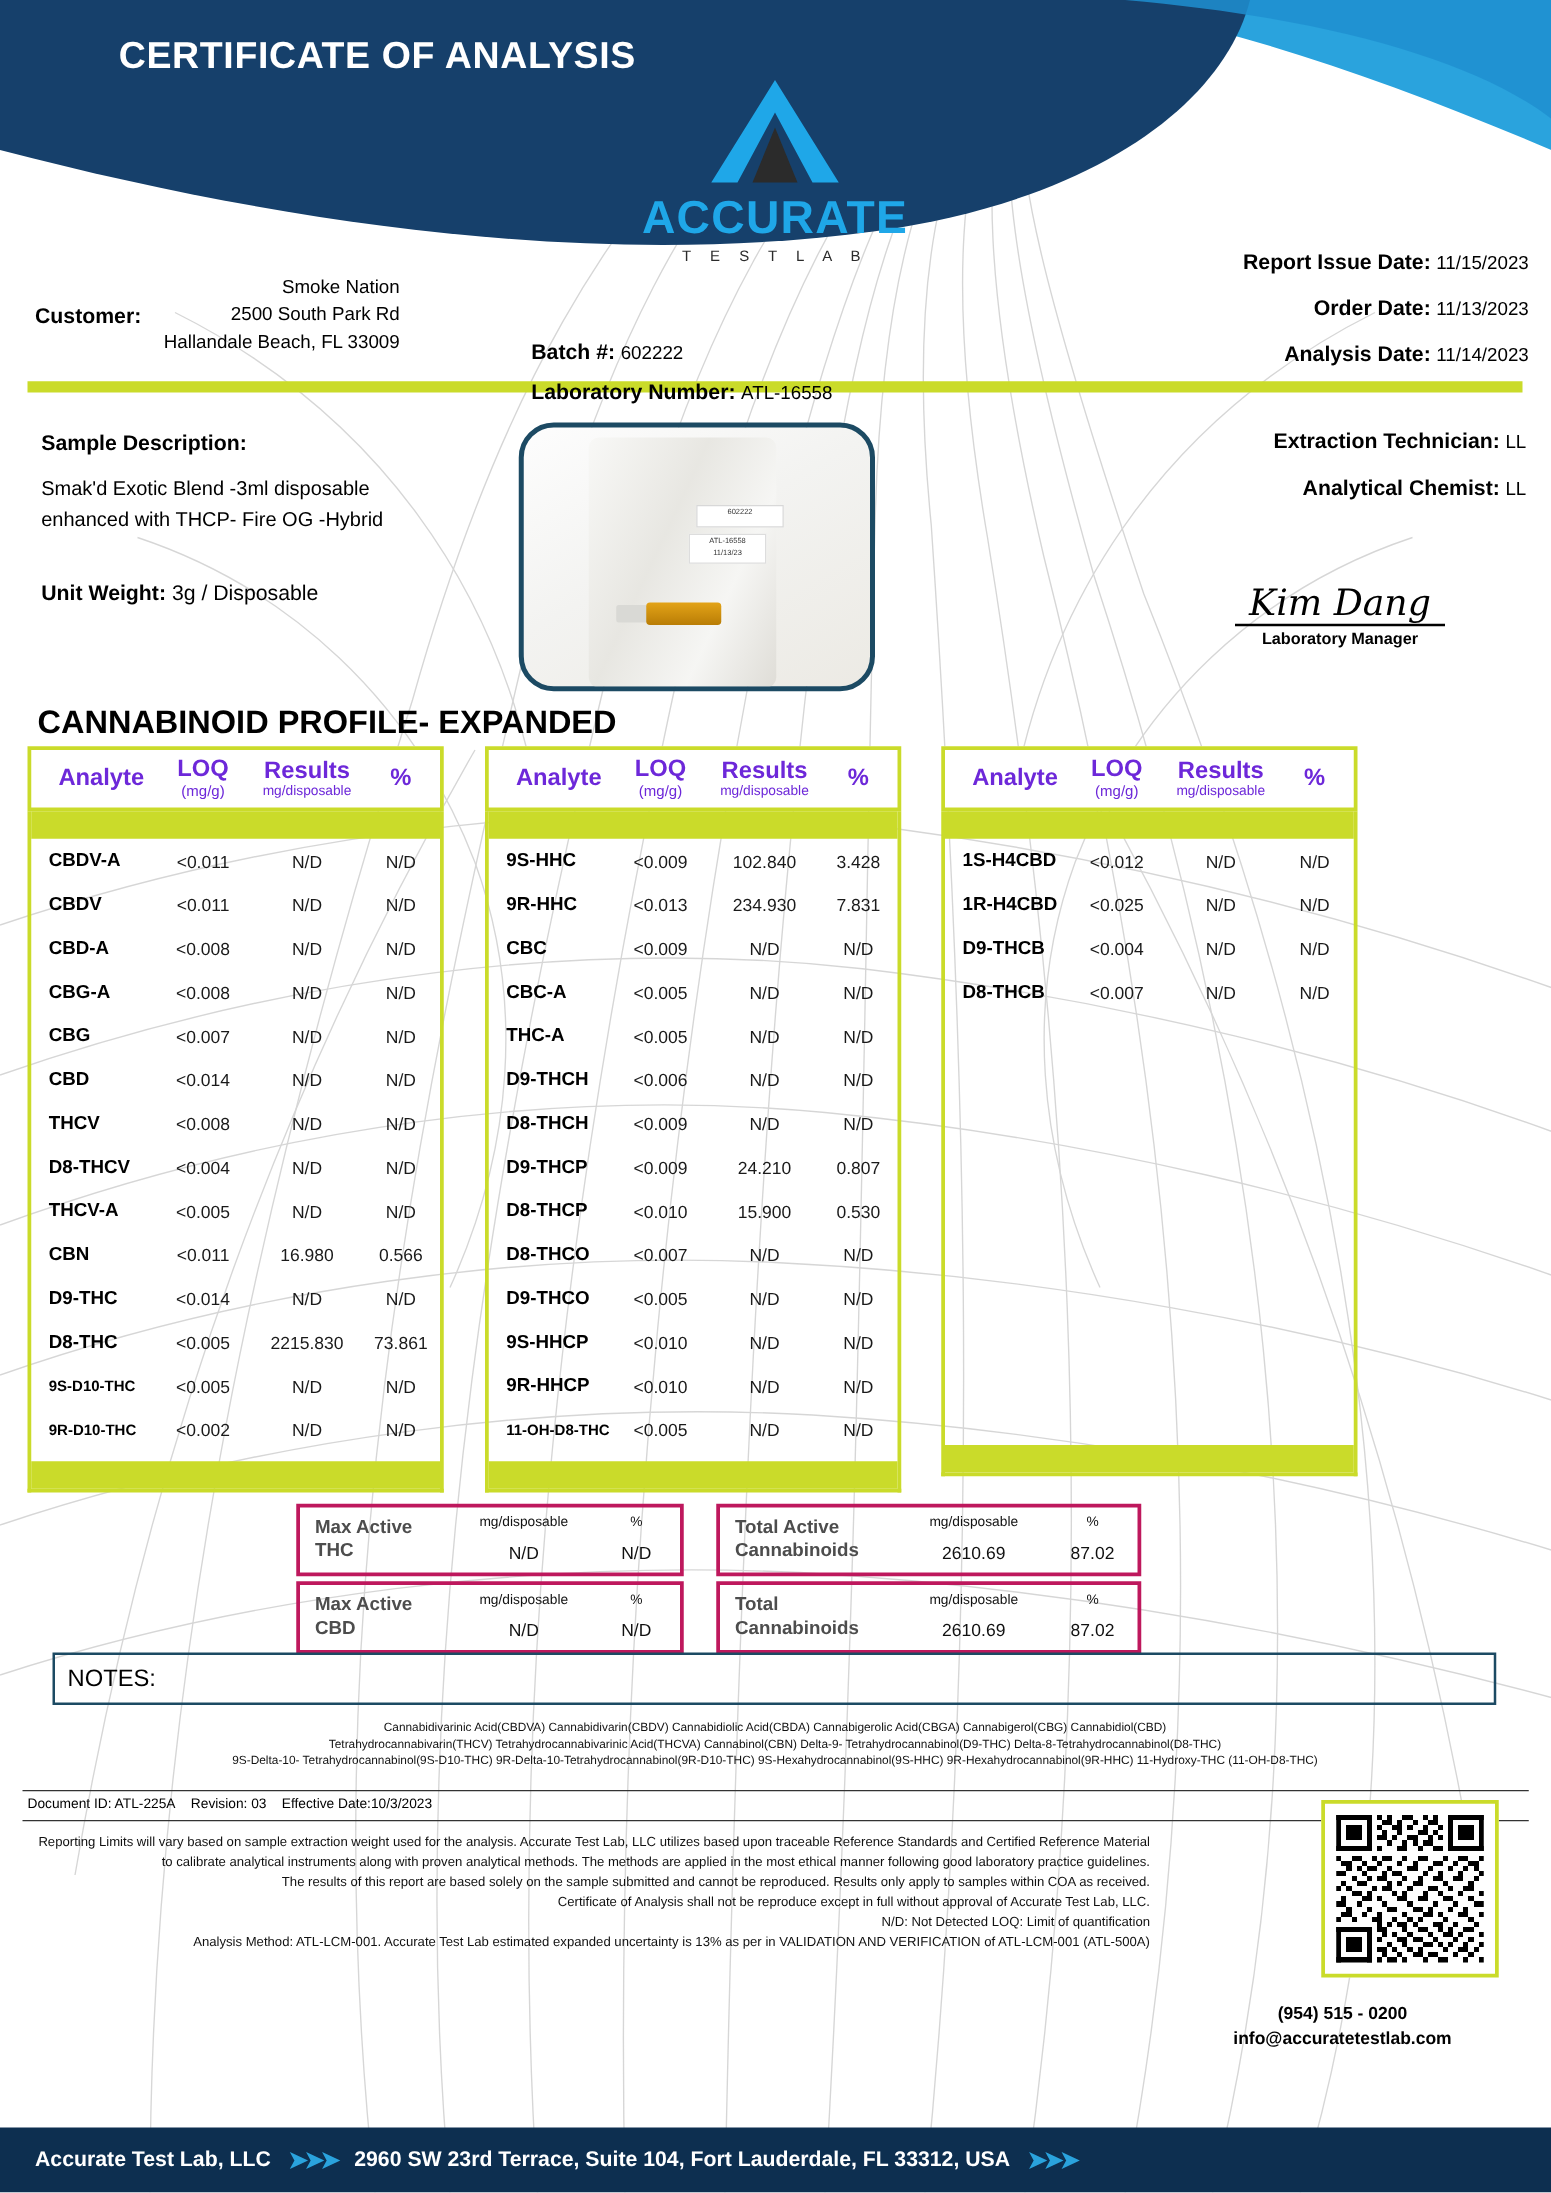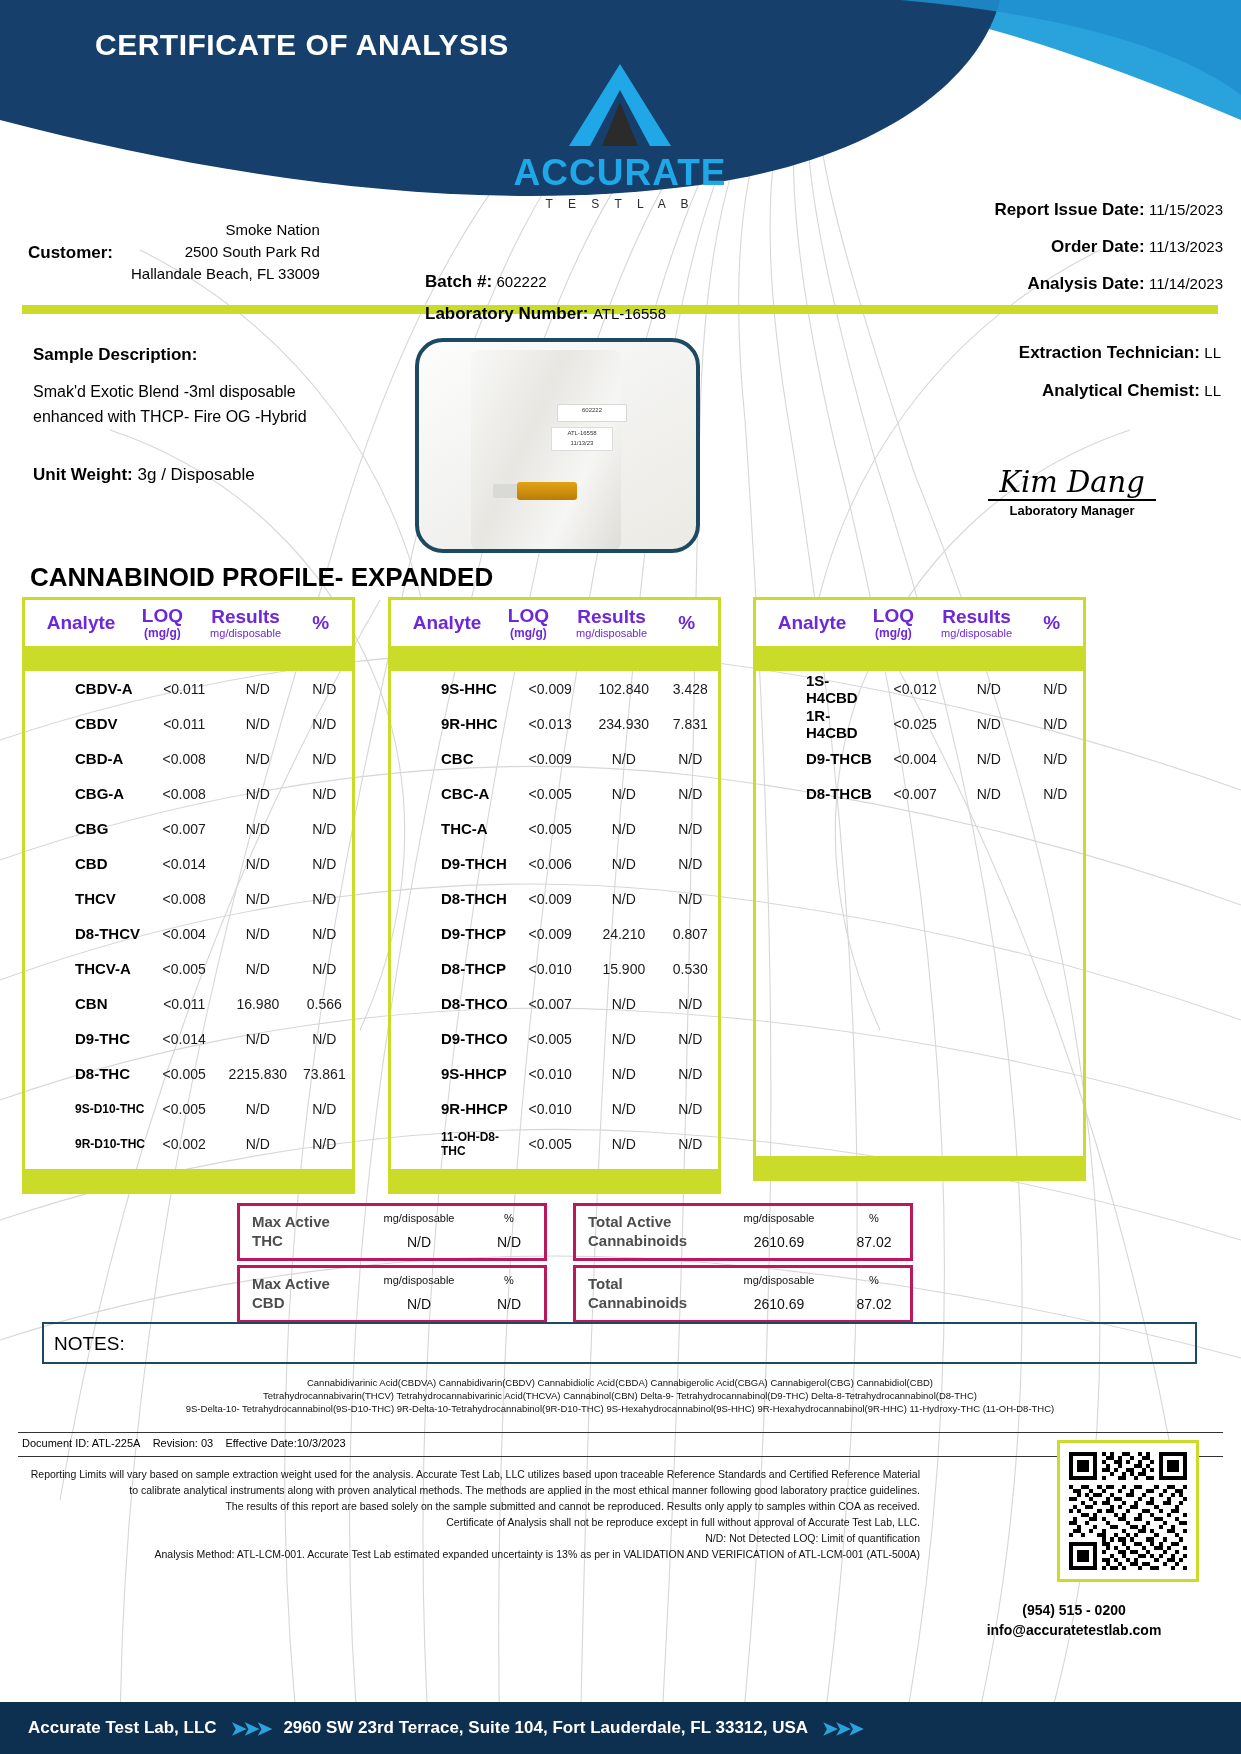--- a/index.html
+++ b/index.html
@@ -75,23 +75,23 @@
 
   .tbl { position: absolute; z-index: 5; }
   .tbl-head {
     border: 3px solid #cadb2a; background: #ffffff; height: 52px;
     display: flex; align-items: center;
   }
   .tbl-body { border: 3px solid #cadb2a; border-top: none; background: transparent; }
   .green-bar { height: 22px; background: #cadb2a; }
   .th { color: #6d28d9; text-align: center; }
   .th-main { font-size: 19px; font-weight: bold; line-height: 20px; }
-  .th-sub { font-size: 12px; font-weight: bold; }
+  .th-sub { font-size: 12px; font-weight: normal; }
   .th-sub-sm { font-size: 11px; font-weight: normal; }
-  .row { display: flex; align-items: center; height: 35px; padding-left: 36px; }
+  .row { display: flex; align-items: center; height: 35px; }
   .c-analyte { width: 108px; padding-left: 14px; font-size: 15px; font-weight: bold; color: #000; }
   .c-analyte.sm { font-size: 12px; }
   .c-loq { width: 88px; text-align: center; font-size: 14px; color: #1a1a1a; }
   .c-res { width: 98px; text-align: center; font-size: 14px; color: #1a1a1a; }
   .c-pct { width: 70px; text-align: center; font-size: 14px; color: #1a1a1a; }
   .hd-analyte { width: 108px; padding-left: 14px; }
   .hd-loq { width: 88px; }
   .hd-res { width: 98px; }
   .hd-pct { width: 70px; }
   .body-pad { padding-bottom: 8px; }

